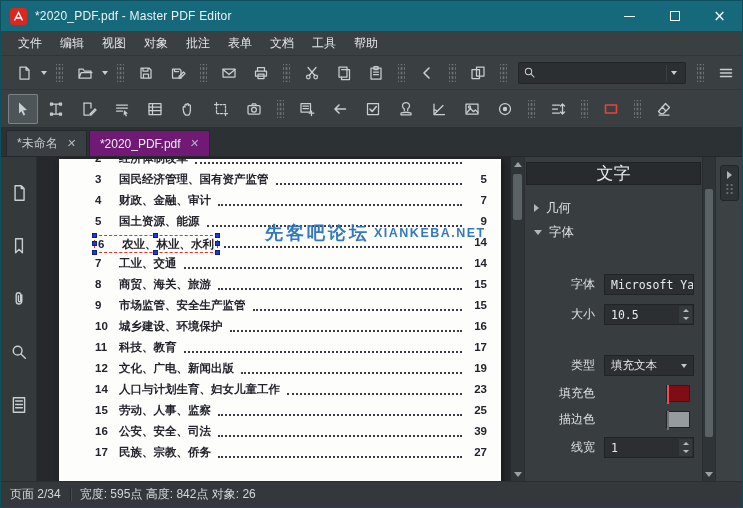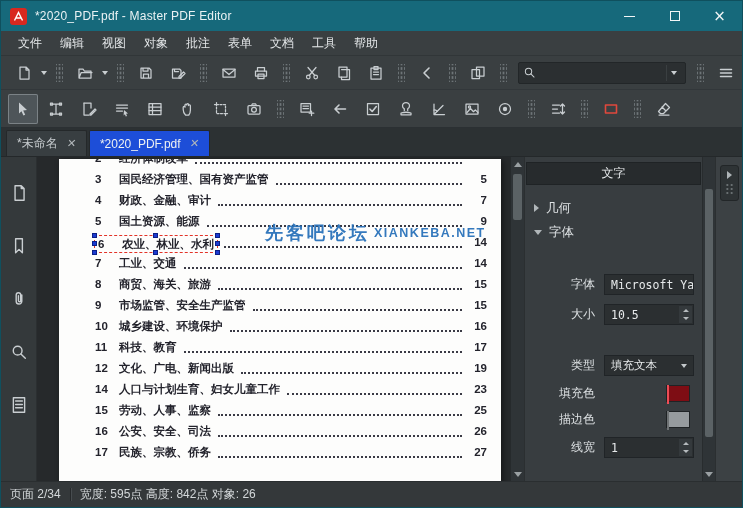--- a/index.html
+++ b/index.html
@@ -39,21 +39,21 @@
   .icf { fill:#c9ced1; stroke:none; }
   .red-tool .ic { stroke:#e0483c; }
 
   .search-box { display:flex; align-items:center; height:22px; width:168px; background:#2b2f31; border:1px solid #222628; border-radius:2px; margin:0 4px; padding:0 4px; flex:0 0 auto; }
   .search-box input { flex:1; min-width:0; background:transparent; border:none; outline:none; color:#dde1e3; font-size:12px; font-family:inherit; }
   .search-caret-btn { display:flex; align-items:center; justify-content:center; width:15px; height:16px; border-left:1px solid #3a3f41; }
 
   
   .tabbar { height:29px; flex:0 0 auto; background:#2c3133; display:flex; align-items:flex-end; padding:3px 5px 0; gap:2px; border-bottom:1px solid #24282a; }
   .tab { height:26px; display:flex; align-items:center; padding:0 10px; background:#383e41; color:#c6cbce; font-size:12px; border:1px solid #24282a; border-bottom:none; border-radius:2px 2px 0 0; }
-  .tab.active { background:#1d4ed8; color:#eef1f2; }
+  .tab.active { background:#701a75; color:#eef1f2; }
   .tab-close { margin-left:9px; font-size:11px; color:#b2b7ba; transform:skewX(-8deg); }
 
   
   .main { flex:1; display:flex; min-height:0; }
 
   .sidebar { width:36px; flex:0 0 auto; background:#34393b; border-right:1px solid #2b2f31; display:flex; flex-direction:column; align-items:center; padding-top:22px; gap:25px; }
   .side-btn { width:28px; height:28px; display:flex; align-items:center; justify-content:center; }
 
   .doc-area { flex:1; position:relative; background:#26292b; overflow:hidden; min-width:0; }
   .page { position:absolute; left:22px; top:2px; width:442px; height:560px; background:#fdfdfc; box-shadow:2px 2px 6px rgba(0,0,0,.45); padding:0 14px 0 36px; overflow:hidden; }
@@ -78,21 +78,21 @@
   .scroll-arrow { height:14px; display:flex; align-items:center; justify-content:center; flex:0 0 auto; }
   .arr-up { width:0;height:0;border-left:4px solid transparent;border-right:4px solid transparent;border-bottom:5px solid #9aa0a3; }
   .arr-dn { width:0;height:0;border-left:4px solid transparent;border-right:4px solid transparent;border-top:5px solid #9aa0a3; }
   .scroll-track { flex:1; position:relative; }
   .scroll-thumb { position:absolute; left:2px; right:2px; border-radius:2px; background:#5b6265; }
   .doc-thumb { top:3px; height:46px; }
 
   
   .right-region { width:218px; flex:0 0 auto; display:flex; background:#383d40; border-left:1px solid #2b2f31; }
   .rp-content { flex:1; min-width:0; display:flex; flex-direction:column; padding-top:5px; }
-  .rp-header { margin:0 1px; height:23px; background:#272b2d; border:1px solid #1f2325; color:#e9ecee; font-size:12px; display:flex; align-items:center; justify-content:center; flex:0 0 auto; }
+  .rp-header { margin:0 1px; height:23px; background:#272b2d; border:1px solid #1f2325; color:#e9ecee; font-size:17px; display:flex; align-items:center; justify-content:center; flex:0 0 auto; }
   .rp-section { display:flex; align-items:center; gap:7px; height:24px; padding-left:9px; color:#e0e4e6; font-size:12.5px; }
   .rp-section.first { margin-top:11px;align-items:center; }
   .tri-right { width:0;height:0;border-top:4px solid transparent;border-bottom:4px solid transparent;border-left:5px solid #b0b6b9; }
   .tri-down { width:0;height:0;border-left:4px solid transparent;border-right:4px solid transparent;border-top:5px solid #b0b6b9; }
   .rp-rows { padding:0 8px; }
   .rp-row { display:flex; align-items:center; margin-top:9px; }
   .rp-row.gap-lg { margin-top:30px; }
   .rp-label { width:62px; text-align:right; color:#dde1e3; font-size:12px; margin-right:9px; flex:0 0 auto; }
   .rp-field { flex:1; height:21px; background:#2b2f31; border:1px solid #202427; color:#e7eaeb; font-size:11.5px; display:flex; align-items:center; padding:0 6px; font-family:"DejaVu Sans Mono",monospace; position:relative; min-width:0; overflow:hidden; white-space:nowrap; }
   .spinner { position:absolute; right:1px; top:1px; bottom:1px; width:13px; display:flex; flex-direction:column; background:#34393c; }
@@ -498,21 +498,21 @@
             <div class="toc-row">
               <span class="toc-num">15</span>
               <span class="toc-title">劳动、人事、监察</span>
               <span class="toc-dots"></span>
               <span class="toc-page">25</span>
             </div>
             <div class="toc-row">
               <span class="toc-num">16</span>
               <span class="toc-title">公安、安全、司法</span>
               <span class="toc-dots"></span>
-              <span class="toc-page">26</span>
+              <span class="toc-page">39</span>
             </div>
             <div class="toc-row">
               <span class="toc-num">17</span>
               <span class="toc-title">民族、宗教、侨务</span>
               <span class="toc-dots"></span>
               <span class="toc-page">27</span>
             </div>
           </div>
 
         <div class="watermark">

